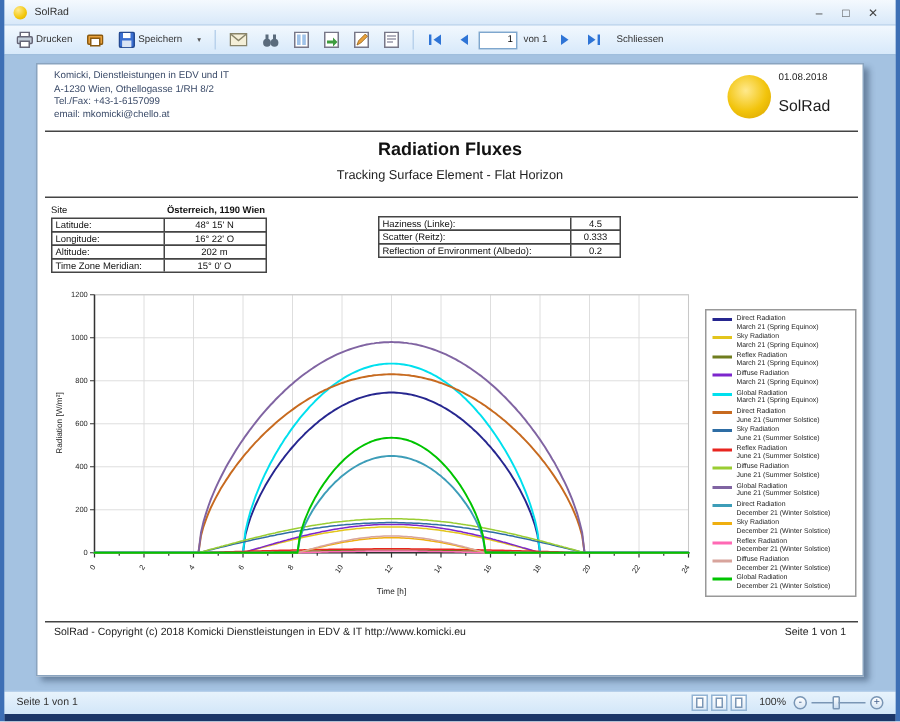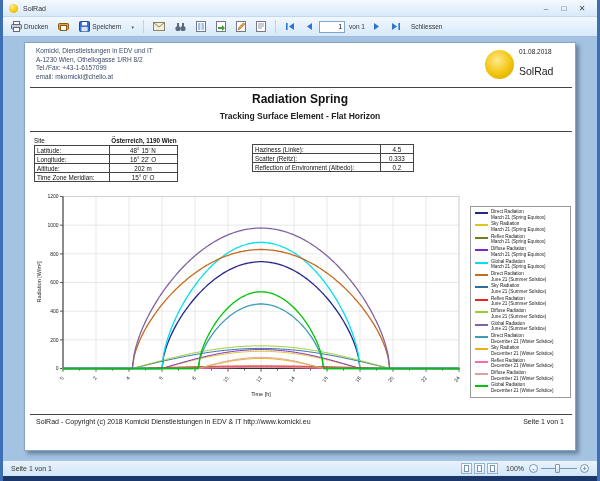--- a/index.html
+++ b/index.html
@@ -27,21 +27,21 @@
   .preview { flex:1 1 auto; overflow:hidden; background:#A4C2E1; }
   .page { position:relative; width:552px; height:409px; background:#fff; margin:5px auto 0 auto;
           border:1px solid #8AA4BF; box-shadow:3px 3px 4px rgba(30,50,80,.45); }
   .sender { position:absolute; left:11px; top:4px; font-size:6.5px; line-height:8.6px; color:#3A4A68; }
   .doc-date { position:absolute; left:494px; top:5px; font-size:6.5px; color:#222; }
   .sun { position:absolute; left:460px; top:7px; width:29px; height:29px; border-radius:50%;
          background:radial-gradient(circle at 42% 36%, #FFE98C, #F2C40C 55%, #D9A400 95%); }
   .logo-text { position:absolute; left:494px; top:22px; font-size:10.5px; color:#1c1c1c; }
   .rule { position:absolute; left:5px; width:542px; height:1px; background:#444; }
   .doc-title { position:absolute; left:0; top:49px; width:100%; text-align:center; font-size:12px; font-weight:bold; color:#111; }
-  .doc-subtitle { position:absolute; left:0; top:68px; width:100%; text-align:center; font-size:8.5px; color:#222;font-weight:bold; }
+  .doc-subtitle { position:absolute; left:0; top:68px; width:100%; text-align:center; font-size:8.5px; color:#222; }
   
   .site-table { position:absolute; left:9px; top:92px; font-size:6.3px; color:#111; }
   .site-head { display:flex; height:11px; align-items:center; }
   .site-head .c1 { width:76px; }
   .site-head .c2 { width:68px; font-weight:bold; text-align:center; white-space:nowrap; }
   .brow { display:flex; border:1px solid #444; margin-top:-1px; height:10px; align-items:center; }
   .brow .c1 { width:75px; padding-left:2px; border-right:1px solid #444; height:100%; display:flex; align-items:center; }
   .brow .c2 { width:66px; text-align:center; }
   .param-table { position:absolute; left:227px; top:102px; font-size:6.3px; color:#111; }
   .param-table .brow .c1 { width:128px; }
@@ -185,21 +185,21 @@
       <div class="sender">
           <div>Komicki, Dienstleistungen in EDV und IT</div>
           <div>A-1230 Wien, Othellogasse 1/RH 8/2</div>
           <div>Tel./Fax: +43-1-6157099</div>
           <div>email: mkomicki@chello.at</div>
         </div>
       <div class="doc-date">01.08.2018</div>
       <div class="sun"></div>
       <div class="logo-text">SolRad</div>
       <div class="rule" style="top:44px"></div>
-      <div class="doc-title">Radiation Spring</div>
+      <div class="doc-title">Radiation Fluxes</div>
       <div class="doc-subtitle">Tracking Surface Element - Flat Horizon</div>
       <div class="rule" style="top:88px"></div>
 
       <div class="site-table">
         <div class="site-head">
           <span class="c1">Site</span>
           <span class="c2">Österreich, 1190 Wien</span>
         </div>
         <div id="site-rows">
             <div class="brow">

